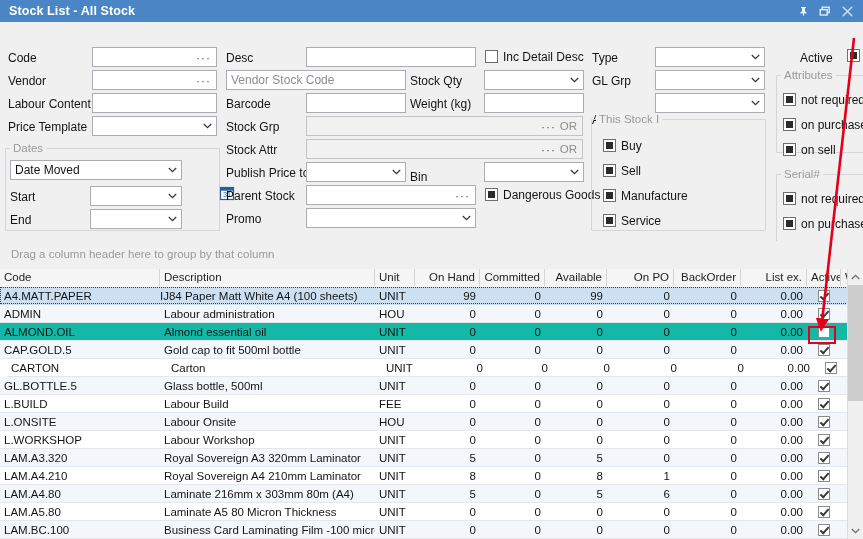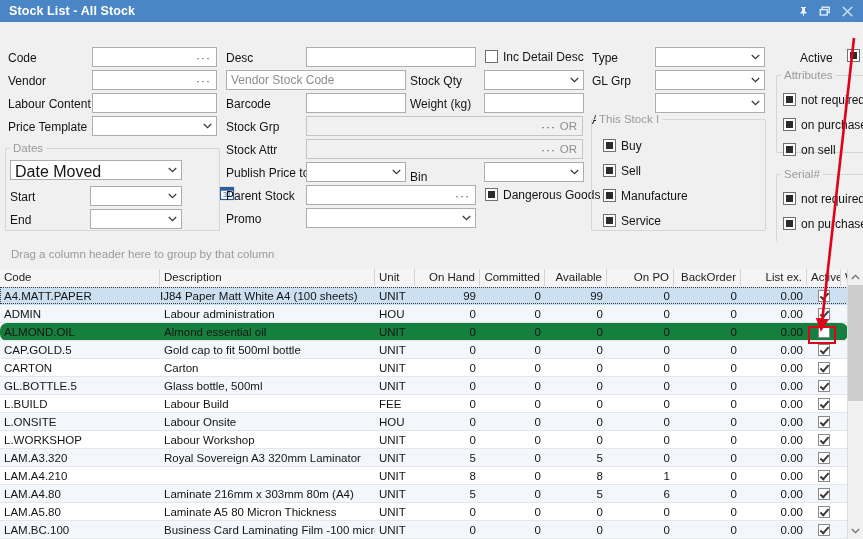--- a/index.html
+++ b/index.html
@@ -31,21 +31,21 @@
   .lbl{position:absolute;font-size:12px;color:#141414;white-space:nowrap;line-height:14px;}
 
   .fld{
     position:absolute;box-sizing:border-box;height:20px;background:#ffffff;
     border:1px solid #abadb3;
   }
   .fld.grey{background:#f1f1f1;border:1px solid #c4c4c4;}
   .fld .ph{
     position:absolute;left:4px;top:2px;font-size:12px;color:#8d8d8d;white-space:nowrap;
   }
-  .fld .val{position:absolute;left:4px;top:2px;font-size:16px;color:#141414;white-space:nowrap;}
+  .fld .val{position:absolute;left:4px;top:2px;font-size:12px;color:#141414;white-space:nowrap;}
   .dots{
     position:absolute;right:5px;top:4px;font-size:12px;color:#555;letter-spacing:1px;line-height:12px;
   }
   .orlbl{position:absolute;right:5px;top:3px;font-size:11.5px;color:#8d8d8d;}
   .caret{
     position:absolute;right:4px;top:6px;width:9px;height:6px;
   }
   .caret svg{display:block;}
 
   
@@ -83,21 +83,21 @@
     line-height:17px;padding:0 4px;white-space:nowrap;overflow:hidden;background:#f5f5f5;
   }
   .gh.r{text-align:right;}
   .gh.c{text-align:center;}
 
   .growwrap{position:absolute;left:0;top:18px;width:863px;height:252px;}
   .grow{position:absolute;left:0;width:848px;height:18px;}
   .grow.alt{background:#f3f7fb;}
   .grow.white{background:#ffffff;}
   .grow.sel{background:#cce0f2;}
-  .grow.hov{background:#15803d;border-radius:7px;}
+  .grow.hov{background:#14b8a6;}
   .grow::after{
     content:"";position:absolute;left:0;bottom:0;width:848px;height:1px;background:#e4e7ea;
   }
   .grow.sel::after{background:transparent;}
   .gc{
     position:absolute;top:0;height:18px;line-height:18px;font-size:11.5px;color:#141414;
     padding:0 4px;box-sizing:border-box;white-space:nowrap;overflow:hidden;
   }
   .gc.r{text-align:right;}
   .gc.c{text-align:center;}
@@ -442,21 +442,21 @@
           <div class="gc r" style="left: 415px; width: 65px;">0</div>
           <div class="gc r" style="left: 480px; width: 65px;">0</div>
           <div class="gc r" style="left: 545px; width: 62px;">0</div>
           <div class="gc r" style="left: 607px; width: 67px;">0</div>
           <div class="gc r" style="left: 674px; width: 67px;">0</div>
           <div class="gc r" style="left: 741px; width: 66px;">0.00</div>
           <div class="gc c" style="left: 807px; width: 34px;">
             <span class="rowcb chk" style="left: 11px;"></span>
           </div>
         </div>
-        <div class="grow white" style="top: 72px;">
+        <div class="grow white" style="top: 72px; margin-left: 7px;">
           <div class="gc" style="left: 0px; width: 160px;">CARTON</div>
           <div class="gc" style="left: 160px; width: 215px;">Carton</div>
           <div class="gc" style="left: 375px; width: 40px;">UNIT</div>
           <div class="gc r" style="left: 415px; width: 65px;">0</div>
           <div class="gc r" style="left: 480px; width: 65px;">0</div>
           <div class="gc r" style="left: 545px; width: 62px;">0</div>
           <div class="gc r" style="left: 607px; width: 67px;">0</div>
           <div class="gc r" style="left: 674px; width: 67px;">0</div>
           <div class="gc r" style="left: 741px; width: 66px;">0.00</div>
           <div class="gc c" style="left: 807px; width: 34px;">
@@ -528,20 +528,21 @@
           <div class="gc r" style="left: 545px; width: 62px;">5</div>
           <div class="gc r" style="left: 607px; width: 67px;">0</div>
           <div class="gc r" style="left: 674px; width: 67px;">0</div>
           <div class="gc r" style="left: 741px; width: 66px;">0.00</div>
           <div class="gc c" style="left: 807px; width: 34px;">
             <span class="rowcb chk" style="left: 11px;"></span>
           </div>
         </div>
         <div class="grow white" style="top: 180px;">
           <div class="gc" style="left: 0px; width: 160px;">LAM.A4.210</div>
+          <div class="gc" style="left: 160px; width: 215px;">Royal Sovereign A4 210mm Laminator</div>
           <div class="gc" style="left: 375px; width: 40px;">UNIT</div>
           <div class="gc r" style="left: 415px; width: 65px;">8</div>
           <div class="gc r" style="left: 480px; width: 65px;">0</div>
           <div class="gc r" style="left: 545px; width: 62px;">8</div>
           <div class="gc r" style="left: 607px; width: 67px;">1</div>
           <div class="gc r" style="left: 674px; width: 67px;">0</div>
           <div class="gc r" style="left: 741px; width: 66px;">0.00</div>
           <div class="gc c" style="left: 807px; width: 34px;">
             <span class="rowcb chk" style="left: 11px;"></span>
           </div>

